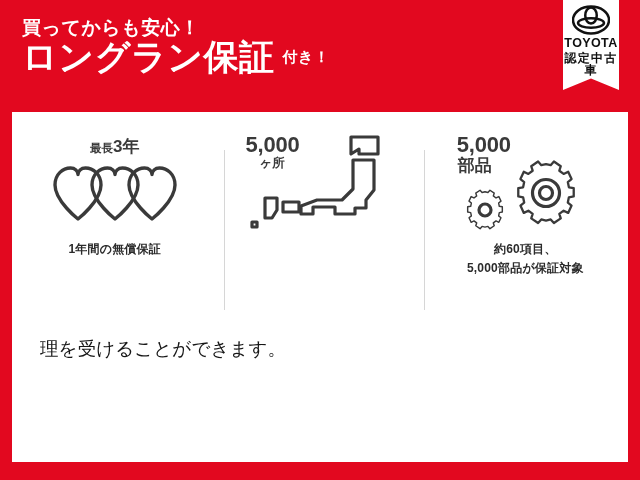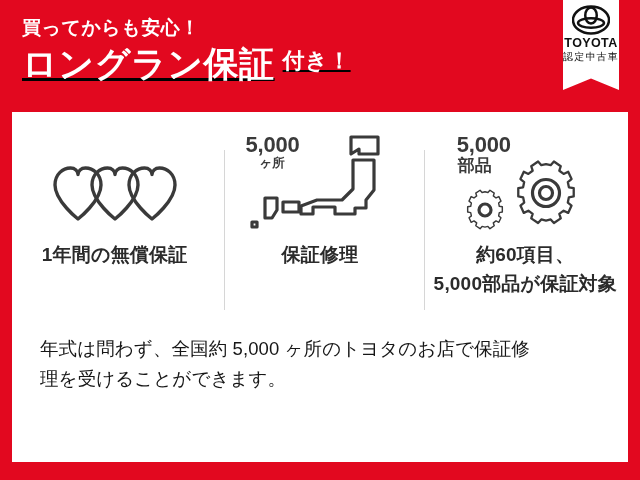--- a/index.html
+++ b/index.html
@@ -33,36 +33,35 @@
   }
   .kicker {
     color: #ffffff;
     font-size: 19px;
     font-weight: bold;
     letter-spacing: 0.5px;
     line-height: 1.1;
     white-space: nowrap;
   }
   .headline-row {
-    margin-top: 7px;
+    margin-top: 0;
     display: flex;
-    align-items: flex-start;
+    align-items: center;
     white-space: nowrap;
-    text-decoration: underline;
   }
   .headline-main {
     color: #ffffff;
     font-size: 35px;
     font-weight: bold;
     letter-spacing: 0.5px;
     line-height: 1.05;
   }
   .headline-sub {
     color: #ffffff;
-    font-size: 22px;
+    font-size: 15px;
     font-weight: bold;
     margin-left: 8px;
     letter-spacing: 0.5px;
   }
 
   
   #toyota-badge {
     position: absolute;
     left: 563px;
     top: 0;
@@ -106,22 +105,22 @@
     font-weight: bold;
     color: #101010;
     letter-spacing: 0.4px;
     line-height: 1;
   }
   .badge-jp {
     position: absolute;
     left: 0; top: 52px;
     width: 56px;
     text-align: center;
-    font-size: 10px;
-    font-weight: normal;
+    font-size: 12px;
+    font-weight: bold;
     color: #101010;
     letter-spacing: 1.2px;
     line-height: 1;
   }
 
   
   #card {
     position: absolute;
     left: 12px;
     top: 112px;
@@ -156,21 +155,21 @@
   #divider-1 { left: 212px; }
   #divider-2 { left: 412px; }
 
   .feature-icon-wrap {
     position: relative;
     width: 165px;
     height: 105px;
   }
   .feature-caption {
     text-align: center;
-    font-size: 19px;
+    font-size: 12px;
     font-weight: bold;
     color: #2b2b2b;
     line-height: 1.55;
     letter-spacing: 0.2px;
     margin-top: 3px;
     white-space: nowrap;
   }
 
   
   .heart-label {
@@ -274,20 +273,23 @@
 
   <div id="card">
 
     <div id="features">
 
       <div class="divider" id="divider-1"></div>
       <div class="divider" id="divider-2"></div>
 
       <div class="feature">
         <div class="feature-icon-wrap">
+          <div class="heart-label">
+            <span class="small">最長</span><span>3年</span>
+          </div>
           <svg class="hearts-svg" width="126" height="62" viewBox="0 0 126 62">
             <g fill="none" stroke="#3a3a3a" stroke-width="3.4" stroke-linejoin="round">
               <path d="M26 57 C26 57, 3 39, 3 23 C3 12, 11 6, 18.5 6 C23 6, 26 9, 26 12.5 C26 9, 29 6, 33.5 6 C41 6, 49 12, 49 23 C49 39, 26 57, 26 57 Z"></path>
               <path d="M63 57 C63 57, 40 39, 40 23 C40 12, 48 6, 55.5 6 C60 6, 63 9, 63 12.5 C63 9, 66 6, 70.5 6 C78 6, 86 12, 86 23 C86 39, 63 57, 63 57 Z"></path>
               <path d="M100 57 C100 57, 77 39, 77 23 C77 12, 85 6, 92.5 6 C97 6, 100 9, 100 12.5 C100 9, 103 6, 107.5 6 C115 6, 123 12, 123 23 C123 39, 100 57, 100 57 Z"></path>
             </g>
           </svg>
         </div>
         <div class="feature-caption">
           <div>1年間の無償保証</div>
@@ -307,21 +309,20 @@
 
               <path d="M22 66 L34 66 L34 78 L29 86 L22 86 Z"></path>
 
               <path d="M9 90 L14 90 L14 95 L9 95 Z"></path>
             </g>
           </svg>
           <div class="map-num">5,000</div>
           <div class="map-unit">ヶ所</div>
         </div>
         <div class="feature-caption">
-          <div>保証修理</div>
         </div>
       </div>
 
       <div class="feature">
         <div class="feature-icon-wrap">
           <svg class="gears-svg" width="145" height="90" viewBox="0 0 145 90">
             <g fill="none" stroke="#3a3a3a" stroke-width="3.2" stroke-linejoin="round">
 
               <g transform="translate(93,44)">
                 <path d="M0,-36 L6.5,-34.5 L11,-39.5 L20.5,-33 L18.5,-26.8 L24.5,-22.3 L30.8,-25.4 L35.5,-15.2 L30.3,-11 L31.8,-3.8 L38.5,-2.6 L38.5,9 L31.8,10.2 L30.3,17.4 L35.5,21.6 L30.8,31.8 L24.5,28.7 L18.5,33.2 L20.5,39.4 L11,45.9 L6.5,40.9 L0,42.4 L-6.5,40.9 L-11,45.9 L-20.5,39.4 L-18.5,33.2 L-24.5,28.7 L-30.8,31.8 L-35.5,21.6 L-30.3,17.4 L-31.8,10.2 L-38.5,9 L-38.5,-2.6 L-31.8,-3.8 L-30.3,-11 L-35.5,-15.2 L-30.8,-25.4 L-24.5,-22.3 L-18.5,-26.8 L-20.5,-33 L-11,-39.5 L-6.5,-34.5 Z" transform="scale(0.72)"></path>
@@ -340,18 +341,17 @@
         </div>
         <div class="feature-caption">
           <div>約60項目、</div>
           <div>5,000部品が保証対象</div>
         </div>
       </div>
 
     </div>
 
     <div id="body-copy">
-      <div>年式は問わず、全国約 5,000 ヶ所のトヨタのお店で保証修</div>
       <div>理を受けることができます。</div>
     </div>
 
   </div>
 </div>
 
 </body></html>

